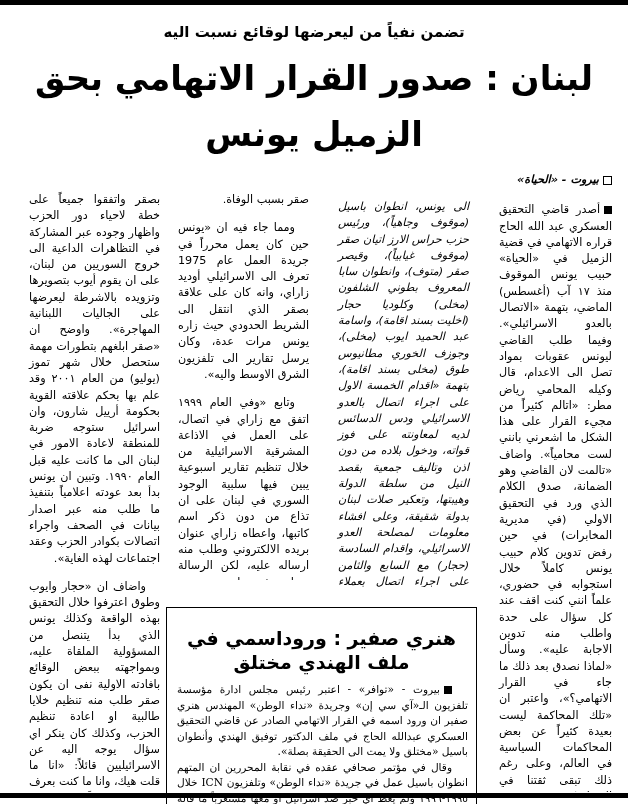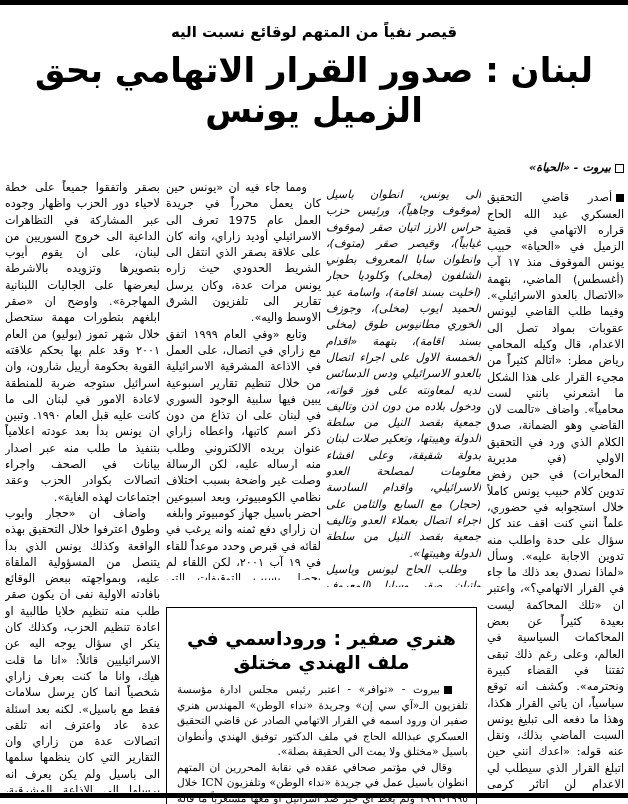--- a/index.html
+++ b/index.html
@@ -3,66 +3,67 @@
 <meta charset="utf-8">
 <style>
   html, body { margin:0; padding:0; background:#ffffff; }
   body { width:628px; height:804px; position:relative; overflow:hidden;
          font-family:"DejaVu Sans", sans-serif; color:#000; direction:rtl; }
   .rule-top { position:absolute; left:0; top:0; width:628px; height:5px; background:#000; }
   .rule-bottom { position:absolute; left:0; top:793px; width:628px; height:5px; background:#000; }
   .kicker { position:absolute; top:22px; left:0; width:628px; text-align:center;
             font-size:15px; font-weight:bold; line-height:20px; }
   .headline { position:absolute; top:50px; left:0; width:628px; text-align:center;
-              font-size:34px; font-weight:bold; line-height:40px; letter-spacing:-0.5px; }
+              font-size:34px; font-weight:bold; line-height:56px; letter-spacing:-0.5px; }
   .col { position:absolute; top:160px; font-size:11.2px; line-height:16.3px;
          text-align:justify; text-align-last:right; }
-  .col p { margin:0; text-indent:0; }
+  .col p { margin:12px; text-indent:0; }
   .col p.ind { text-indent:14px; }
   .c1 { left:487px; width:137px; }
   .c2 { left:326px; width:155px; top:187px;font-style:italic; }
   .c3 { left:166px; width:155px; top:180px; }
-  .c4 { left:5px;   width:155px; top:180px; }
+  .c4 { left:17px;   width:155px; top:180px; }
   .c2, .c3 { height:400px; overflow:hidden; }
   .c1 { height:632px; overflow:hidden; }
   .c4 { height:612px; overflow:hidden; }
   .dateline { font-weight:bold; font-style:italic; margin-bottom:14px !important; }
   .sq { display:inline-block; width:7px; height:7px; border:1px solid #000; margin-left:4px; vertical-align:middle; }
   .bullet { display:inline-block; width:8px; height:8px; background:#000; margin-left:4px; vertical-align:middle; }
   .box { position:absolute; left:166px; top:587px; width:311px; height:203px;
          border:1.5px solid #000; box-sizing:border-box;margin-top:20px; }
   .box-title { margin-top:18px; text-align:center; font-size:19px; font-weight:bold; line-height:24px; }
   .box-body { padding:8px 8px 0 10px; font-family:"DejaVu Serif", serif; font-size:10.6px; line-height:15.5px;
               text-align:justify; text-align-last:right; }
   .box-body p { margin:0; }
   .box-body p.ind { text-indent:16px; }
 </style>
 </head>
 <body>
 
 <div class="rule-top"></div>
 
-<div class="kicker">قيصر نفياً من المتهم لوقائع نسبت اليه</div>
+<div class="kicker">تضمن نفياً من ليعرضها لوقائع نسبت اليه</div>
 
 <div class="headline">
   <div>لبنان : صدور القرار الاتهامي بحق الزميل يونس</div>
 </div>
 
 <div class="col c1">
   <p class="dateline"><span class="sq"></span><span>بيروت - «الحياة»</span></p>
   <p><span class="bullet"></span><span>أصدر قاضي التحقيق العسكري عبد الله الحاج قراره الاتهامي في قضية الزميل في «الحياة» حبيب يونس الموقوف منذ ١٧ آب (أغسطس) الماضي، بتهمة «الاتصال بالعدو الاسرائيلي». وفيما طلب القاضي ليونس عقوبات بمواد تصل الى الاعدام، قال وكيله المحامي رياض مطر: «اتالم كثيراً من مجيء القرار على هذا الشكل ما اشعرني بانني لست محامياً». واضاف «تالمت لان القاضي وهو الضمانة، صدق الكلام الذي ورد في التحقيق الاولي (في مديرية المخابرات) في حين رفض تدوين كلام حبيب يونس كاملاً خلال استجوابه في حضوري، علماً انني كنت اقف عند كل سؤال على حدة واطلب منه تدوين الاجابة عليه». وسأل «لماذا نصدق بعد ذلك ما جاء في القرار الاتهامي؟»، واعتبر ان «تلك المحاكمة ليست بعيدة كثيراً عن بعض المحاكمات السياسية في العالم، وعلى رغم ذلك تبقى ثقتنا في القضاء كبيرة ونحترمه». وكشف انه توقع سياسياً، ان ياتي القرار هكذا، وهذا ما دفعه الى تبليغ يونس السبت الماضي بذلك، ونقل عنه قوله: «اعدك انني حين اتبلغ القرار الذي سيطلب لي الاعدام لن اتاثر كرمى للبنان». واضاف مطر «أجد في كلام حبيب عزاء». وعن المحاكمة قال «نحن ٥ محامين عاملين لكن هناك نحو الفي محام مستعدون للدفاع عنه، وان شاء الله يكون القضاء عند حسن ظننا ونامل بان تتحقق المحكمة العسكرية التي نجلها وقضاتها، بنفسها من التهم الموجهة اليه قبل ان تصدر قرارها».</span></p>
 
 </div>
 
 <div class="col c2">
   <p>الى يونس، انطوان باسيل (موقوف وجاهياً)، ورئيس حزب حراس الارز اتيان صقر (موقوف غيابياً)، وقيصر صقر (متوف)، وانطوان سابا المعروف بطوني الشلفون (مخلى) وكلوديا حجار (اخليت بسند اقامة)، واسامة عبد الحميد ايوب (مخلى)، وجوزف الخوري مطانيوس طوق (مخلى بسند اقامة)، بتهمة «اقدام الخمسة الاول على اجراء اتصال بالعدو الاسرائيلي ودس الدسائس لديه لمعاونته على فوز قواته، ودخول بلاده من دون اذن وتاليف جمعية بقصد النيل من سلطة الدولة وهيبتها، وتعكير صلات لبنان بدولة شقيقة، وعلى افشاء معلومات لمصلحة العدو الاسرائيلي، واقدام السادسة (حجار) مع السابع والثامن على اجراء اتصال بعملاء العدو وتاليف جمعية بقصد النيل من سلطة الدولة وهيبتها».</p>
   <p class="ind">وطلب الحاج ليونس وباسيل واتيان صقر وسابا (المعروف بالشلفون) عقوبات بمواد تصل الى الاعدام، وطلب لكل من حجار وايوب وطوق عقوبات تصل الى ١٥ سنة سجناً مع الاشغال الشاقة، واسقط الملاحقة عن قيصر</p>
 </div>
 
 <div class="col c3">
+  <p>صقر بسبب الوفاة.</p>
   <p class="ind">ومما جاء فيه ان «يونس حين كان يعمل محرراً في جريدة العمل عام 1975 تعرف الى الاسرائيلي أوديد زاراي، وانه كان على علاقة بصقر الذي انتقل الى الشريط الحدودي حيث زاره يونس مرات عدة، وكان يرسل تقارير الى تلفزيون الشرق الاوسط واليه».</p>
   <p class="ind">وتابع «وفي العام ١٩٩٩ اتفق مع زاراي في اتصال، على العمل في الاذاعة المشرقية الاسرائيلية من خلال تنظيم تقارير اسبوعية يبين فيها سلبية الوجود السوري في لبنان على ان تذاع من دون ذكر اسم كاتبها، واعطاه زاراي عنوان بريده الالكتروني وطلب منه ارساله عليه، لكن الرسالة وصلت غير واضحة بسبب اختلاف نظامي الكومبيوتر، وبعد اسبوعين احضر باسيل جهاز كومبيوتر وابلغه ان زاراي دفع ثمنه وانه يرغب في لقائه في قبرص وحدد موعداً للقاء في ١٩ آب ٢٠٠١، لكن اللقاء لم يحصل بسبب التوقيفات التي حصلت في حينه». واشار الى «ان يونس سافر خلال شهر ايار (مايو) من العام الجاري الى قبرص برفقة حجار وطوق وايوب واجتمعوا</p>
 </div>
 
 <div class="col c4">
   <p>بصقر واتفقوا جميعاً على خطة لاحياء دور الحزب واظهار وجوده عبر المشاركة في التظاهرات الداعية الى خروج السوريين من لبنان، على ان يقوم أيوب بتصويرها وتزويده بالاشرطة ليعرضها على الجاليات اللبنانية المهاجرة». واوضح ان «صقر ابلغهم بتطورات مهمة ستحصل خلال شهر تموز (يوليو) من العام ٢٠٠١ وقد علم بها بحكم علاقته القوية بحكومة أرييل شارون، وان اسرائيل ستوجه ضربة للمنطقة لاعادة الامور في لبنان الى ما كانت عليه قبل العام ١٩٩٠. وتبين ان يونس بدأ بعد عودته اعلامياً بتنفيذ ما طلب منه عبر اصدار بيانات في الصحف واجراء اتصالات بكوادر الحزب وعقد اجتماعات لهذه الغاية».</p>
   <p class="ind">واضاف ان «حجار وايوب وطوق اعترفوا خلال التحقيق بهذه الواقعة وكذلك يونس الذي بدأ يتنصل من المسؤولية الملقاة عليه، وبمواجهته ببعض الوقائع بافادته الاولية نفى ان يكون صقر طلب منه تنظيم خلايا طالبية او اعادة تنظيم الحزب، وكذلك كان ينكر اي سؤال يوجه اليه عن الاسرائيليين قائلاً: «انا ما قلت هيك، وانا ما كنت بعرف زاراي شخصياً انما كان يرسل سلامات فقط مع باسيل». لكنه بعد اسئلة عدة عاد واعترف انه تلقى اتصالات عدة من زاراي وان التقارير التي كان ينظمها سلمها الى باسيل ولم يكن يعرف انه يرسلها الى الاذاعة المشرقية، ولكن بعد فترة علم بذلك، واكد واقعة ارسال رسالة الى زاراي على عنوانه الالكتروني وانها وصلت غير واضحة، وان المدعى عليه احضر له جهاز الكومبيوتر وصرح بانه سيدفع ثمنه من ماله الخاص عند توافر الاموال معه».</p>
 </div>
 
 <div class="box">

